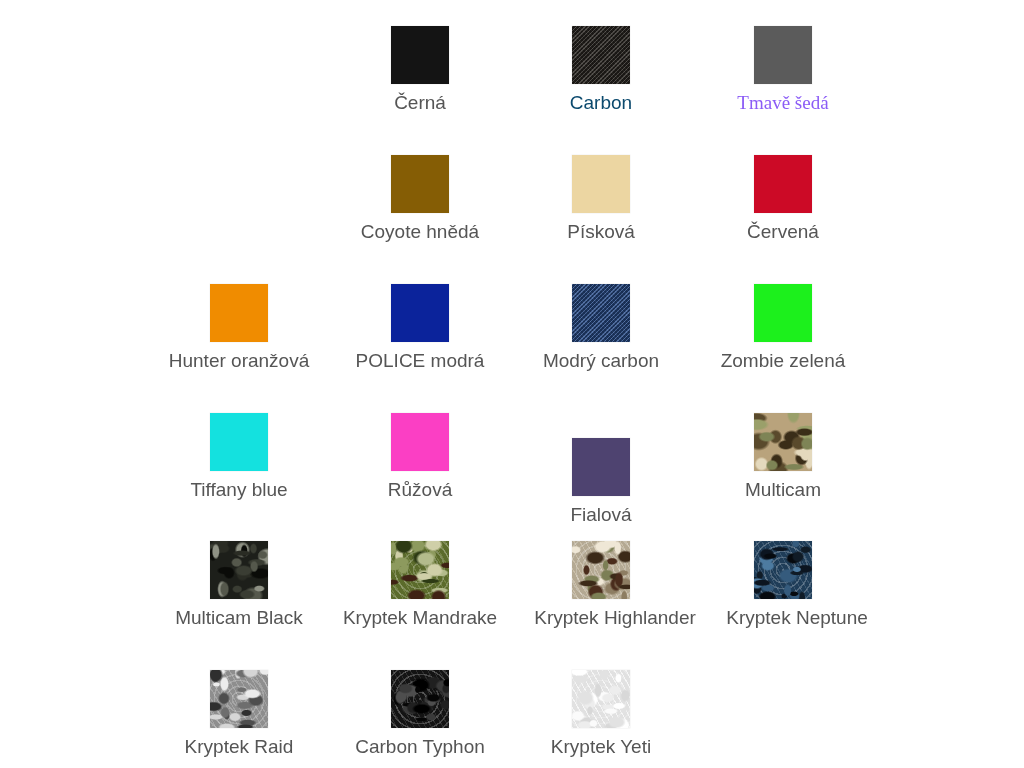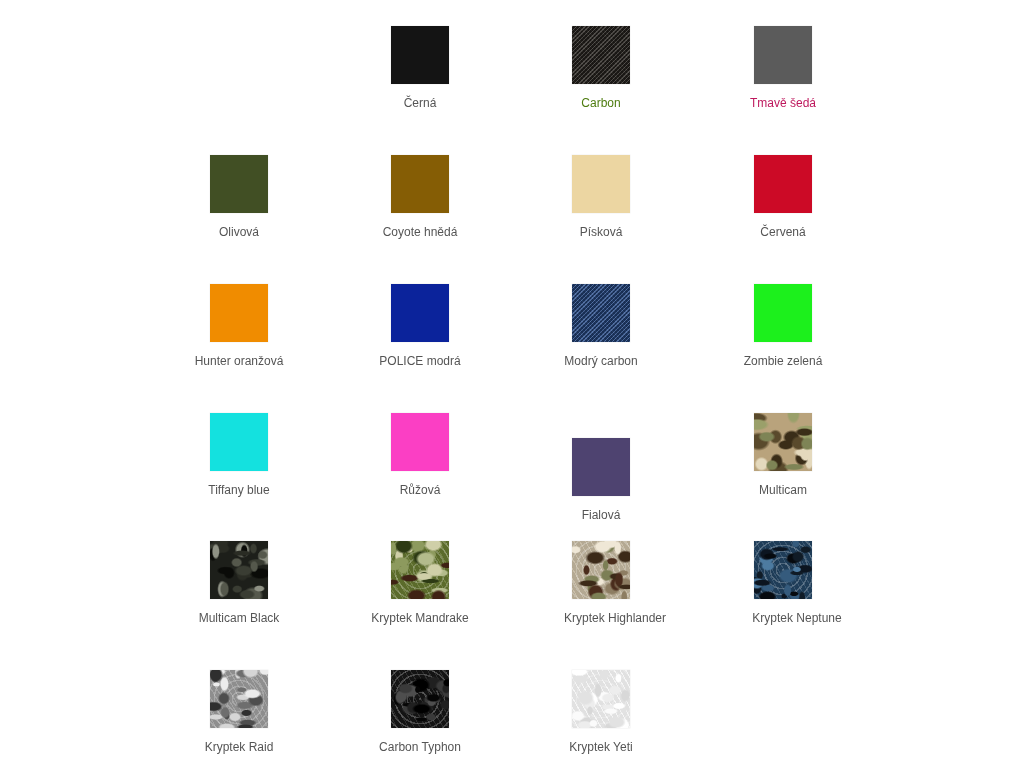--- a/index.html
+++ b/index.html
@@ -13,21 +13,21 @@
   .swatch-cell{
     position:absolute;width:120px;display:flex;flex-direction:column;
     align-items:center;
   }
   .swatch-chip{
     width:58px;height:58px;display:block;
     background-repeat:repeat;background-size:100% 100%;
     box-shadow:0 0 0 0.5px rgba(0,0,0,0.06);
   }
   .swatch-label{
-    margin-top:11px;font-size:12px;line-height:16px;color:#555555;
+    margin-top:11px;font-size:19px;line-height:16px;color:#555555;
     white-space:nowrap;text-align:center;
   }
   
 
   
   .tex-carbon{
     background-image:
       repeating-linear-gradient(135deg,
         rgba(255,255,255,0.16) 0px, rgba(255,255,255,0.16) 1px,
         rgba(0,0,0,0.35) 1px, rgba(0,0,0,0.35) 3px),
@@ -42,29 +42,25 @@
 </head>
 <body>
 
 <div id="swatch-grid">
     <div class="swatch-cell" style="left: 360px; top: 26px;">
       <span class="swatch-chip" style="background: rgb(20, 20, 20);"></span>
       <div class="swatch-label" style="color: rgb(85, 85, 85);">Černá</div>
     </div>
     <div class="swatch-cell" style="left: 541px; top: 26px;">
       <span class="swatch-chip tex-carbon" style="background-color: rgb(43, 39, 34);"></span>
-      <div class="swatch-label" style="color: #4d7c0f;">Carbon</div>
+      <div class="swatch-label" style="color: #0c4a6e;">Carbon</div>
     </div>
     <div class="swatch-cell" style="left: 723px; top: 26px;">
       <span class="swatch-chip" style="background: rgb(91, 91, 91);"></span>
-      <div class="swatch-label" style="color: #be185d;">Tmavě šedá</div>
-    </div>
-    <div class="swatch-cell" style="left: 179px; top: 155px;">
-      <span class="swatch-chip" style="background: rgb(65, 79, 36);"></span>
-      <div class="swatch-label" style="color: rgb(85, 85, 85);">Olivová</div>
+      <div class="swatch-label" style="color: #8b5cf6; font-family: Liberation Serif, serif;">Tmavě šedá</div>
     </div>
     <div class="swatch-cell" style="left: 360px; top: 155px;">
       <span class="swatch-chip" style="background: rgb(133, 93, 5);"></span>
       <div class="swatch-label" style="color: rgb(85, 85, 85);">Coyote hnědá</div>
     </div>
     <div class="swatch-cell" style="left: 541px; top: 155px;">
       <span class="swatch-chip" style="background: rgb(236, 214, 162);"></span>
       <div class="swatch-label" style="color: rgb(85, 85, 85);">Písková</div>
     </div>
     <div class="swatch-cell" style="left: 723px; top: 155px;">

